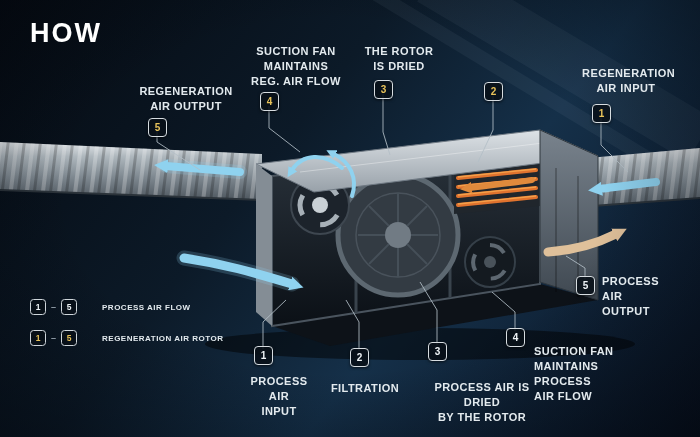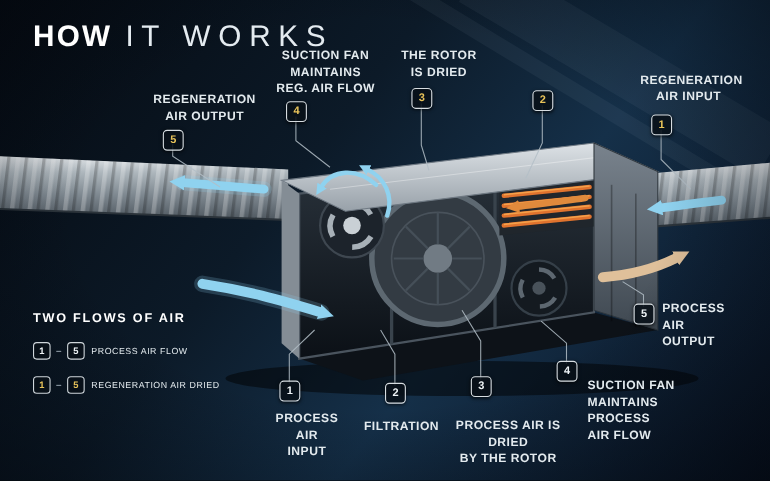--- a/index.html
+++ b/index.html
@@ -21,21 +21,21 @@
     color:#e3eaee;white-space:pre-line;text-transform:uppercase;}
   .lbl.center{text-align:center;}
   .legend{position:absolute;left:30px;top:284px;z-index:5;}
   .legend-title{font-size:11.5px;font-weight:700;color:#ffffff;letter-spacing:1.6px;}
   .legend-row{display:flex;align-items:center;margin-top:15px;}
   .mini{width:14px;height:14px;border:1.4px solid #cfd6db;border-radius:3.5px;background:rgba(8,16,24,.88);
     display:flex;align-items:center;justify-content:center;font-size:8.5px;font-weight:700;}
   .mini.regen{color:var(--regen-badge-number,#e8c35a);}
   .mini.process{color:var(--process-badge-number,#eef3f6);}
   .legend-row .dash{color:#93a0aa;margin:0 5px;font-size:9px;font-weight:700;}
-  .legend-row .lr-label{margin-left:6px;font-size:8px;font-weight:400;letter-spacing:.5px;color:#e3eaee;}
+  .legend-row .lr-label{margin-left:25px;font-size:8px;font-weight:700;letter-spacing:.5px;color:#e3eaee;}
   .watermark{position:absolute;left:50%;top:196px;transform:translateX(-52%);z-index:6;
     font-size:37px;font-weight:700;color:#1a6cd4;white-space:nowrap;
     -webkit-text-stroke:1.5px #ffffff;
     text-shadow:2px 2px 0 #fff,-2px -2px 0 #fff,2px -2px 0 #fff,-2px 2px 0 #fff,0 2px 0 #fff,0 -2px 0 #fff,2px 0 0 #fff,-2px 0 0 #fff;}
   
   .arrow-blue{stroke:var(--air-flow-blue,#8fd2ef);fill:none;stroke-linecap:round;}
   .arrow-orange{stroke:var(--heated-air-orange,#e08a3c);fill:none;stroke-linecap:round;}
   .arrow-tan{stroke:var(--process-output-tan,#dfc09a);fill:none;stroke-linecap:round;}
   .mk-blue{fill:var(--air-flow-blue,#8fd2ef);}
   .mk-orange{fill:var(--heated-air-orange,#e08a3c);}
@@ -193,21 +193,20 @@
       <polyline class="leader" points="437,345 437,310 420,282"></polyline>
       <polyline class="leader" points="515,331 515,312 492,292"></polyline>
       <polyline class="leader" points="585,279 585,268 566,256"></polyline>
     </g>
   </svg>
 
   <div class="vignette"></div>
 
   <div class="title">
     <span class="strong">HOW</span>
-    <span class="light">IT WORKS</span>
   </div>
 
   <div class="lbl center" style="left:136px;top:84px;width:100px;">REGENERATION
 AIR OUTPUT</div>
   <div class="badge regen" style="left:148px;top:118px;">
       <span>5</span>
     </div>
 
   <div class="lbl center" style="left:250px;top:44px;width:92px;">SUCTION FAN
 MAINTAINS
@@ -239,46 +238,45 @@
 INPUT</div>
 
   <div class="badge process" style="left:350px;top:348px;">
       <span>2</span>
     </div>
   <div class="lbl center" style="left:326px;top:381px;width:78px;">FILTRATION</div>
 
   <div class="badge process" style="left:428px;top:342px;">
       <span>3</span>
     </div>
-  <div class="lbl center" style="left:402px;top:380px;width:120px;">PROCESS AIR IS DRIED
+  <div class="lbl center" style="left:422px;top:380px;width:120px;">PROCESS AIR IS DRIED
 BY THE ROTOR</div>
 
   <div class="badge process" style="left:506px;top:328px;">
       <span>4</span>
     </div>
   <div class="lbl" style="left:534px;top:344px;width:110px;">SUCTION FAN
 MAINTAINS PROCESS
 AIR FLOW</div>
 
   <div class="badge process" style="left:576px;top:276px;">
       <span>5</span>
     </div>
   <div class="lbl" style="left:602px;top:274px;width:80px;">PROCESS AIR
 OUTPUT</div>
 
   <div class="legend">
-    <div class="legend-title">TWO FLOWS OF AIR</div>
     <div class="legend-row">
       <span class="mini process">1</span>
       <span class="dash">–</span>
       <span class="mini process">5</span>
       <span class="lr-label">PROCESS AIR FLOW</span>
     </div>
     <div class="legend-row">
       <span class="mini regen">1</span>
       <span class="dash">–</span>
       <span class="mini regen">5</span>
-      <span class="lr-label">REGENERATION AIR DRIED</span>
+      <span class="lr-label">REGENERATION AIR ROTOR</span>
     </div>
   </div>
 
 
 </div>
 
 </body></html>

